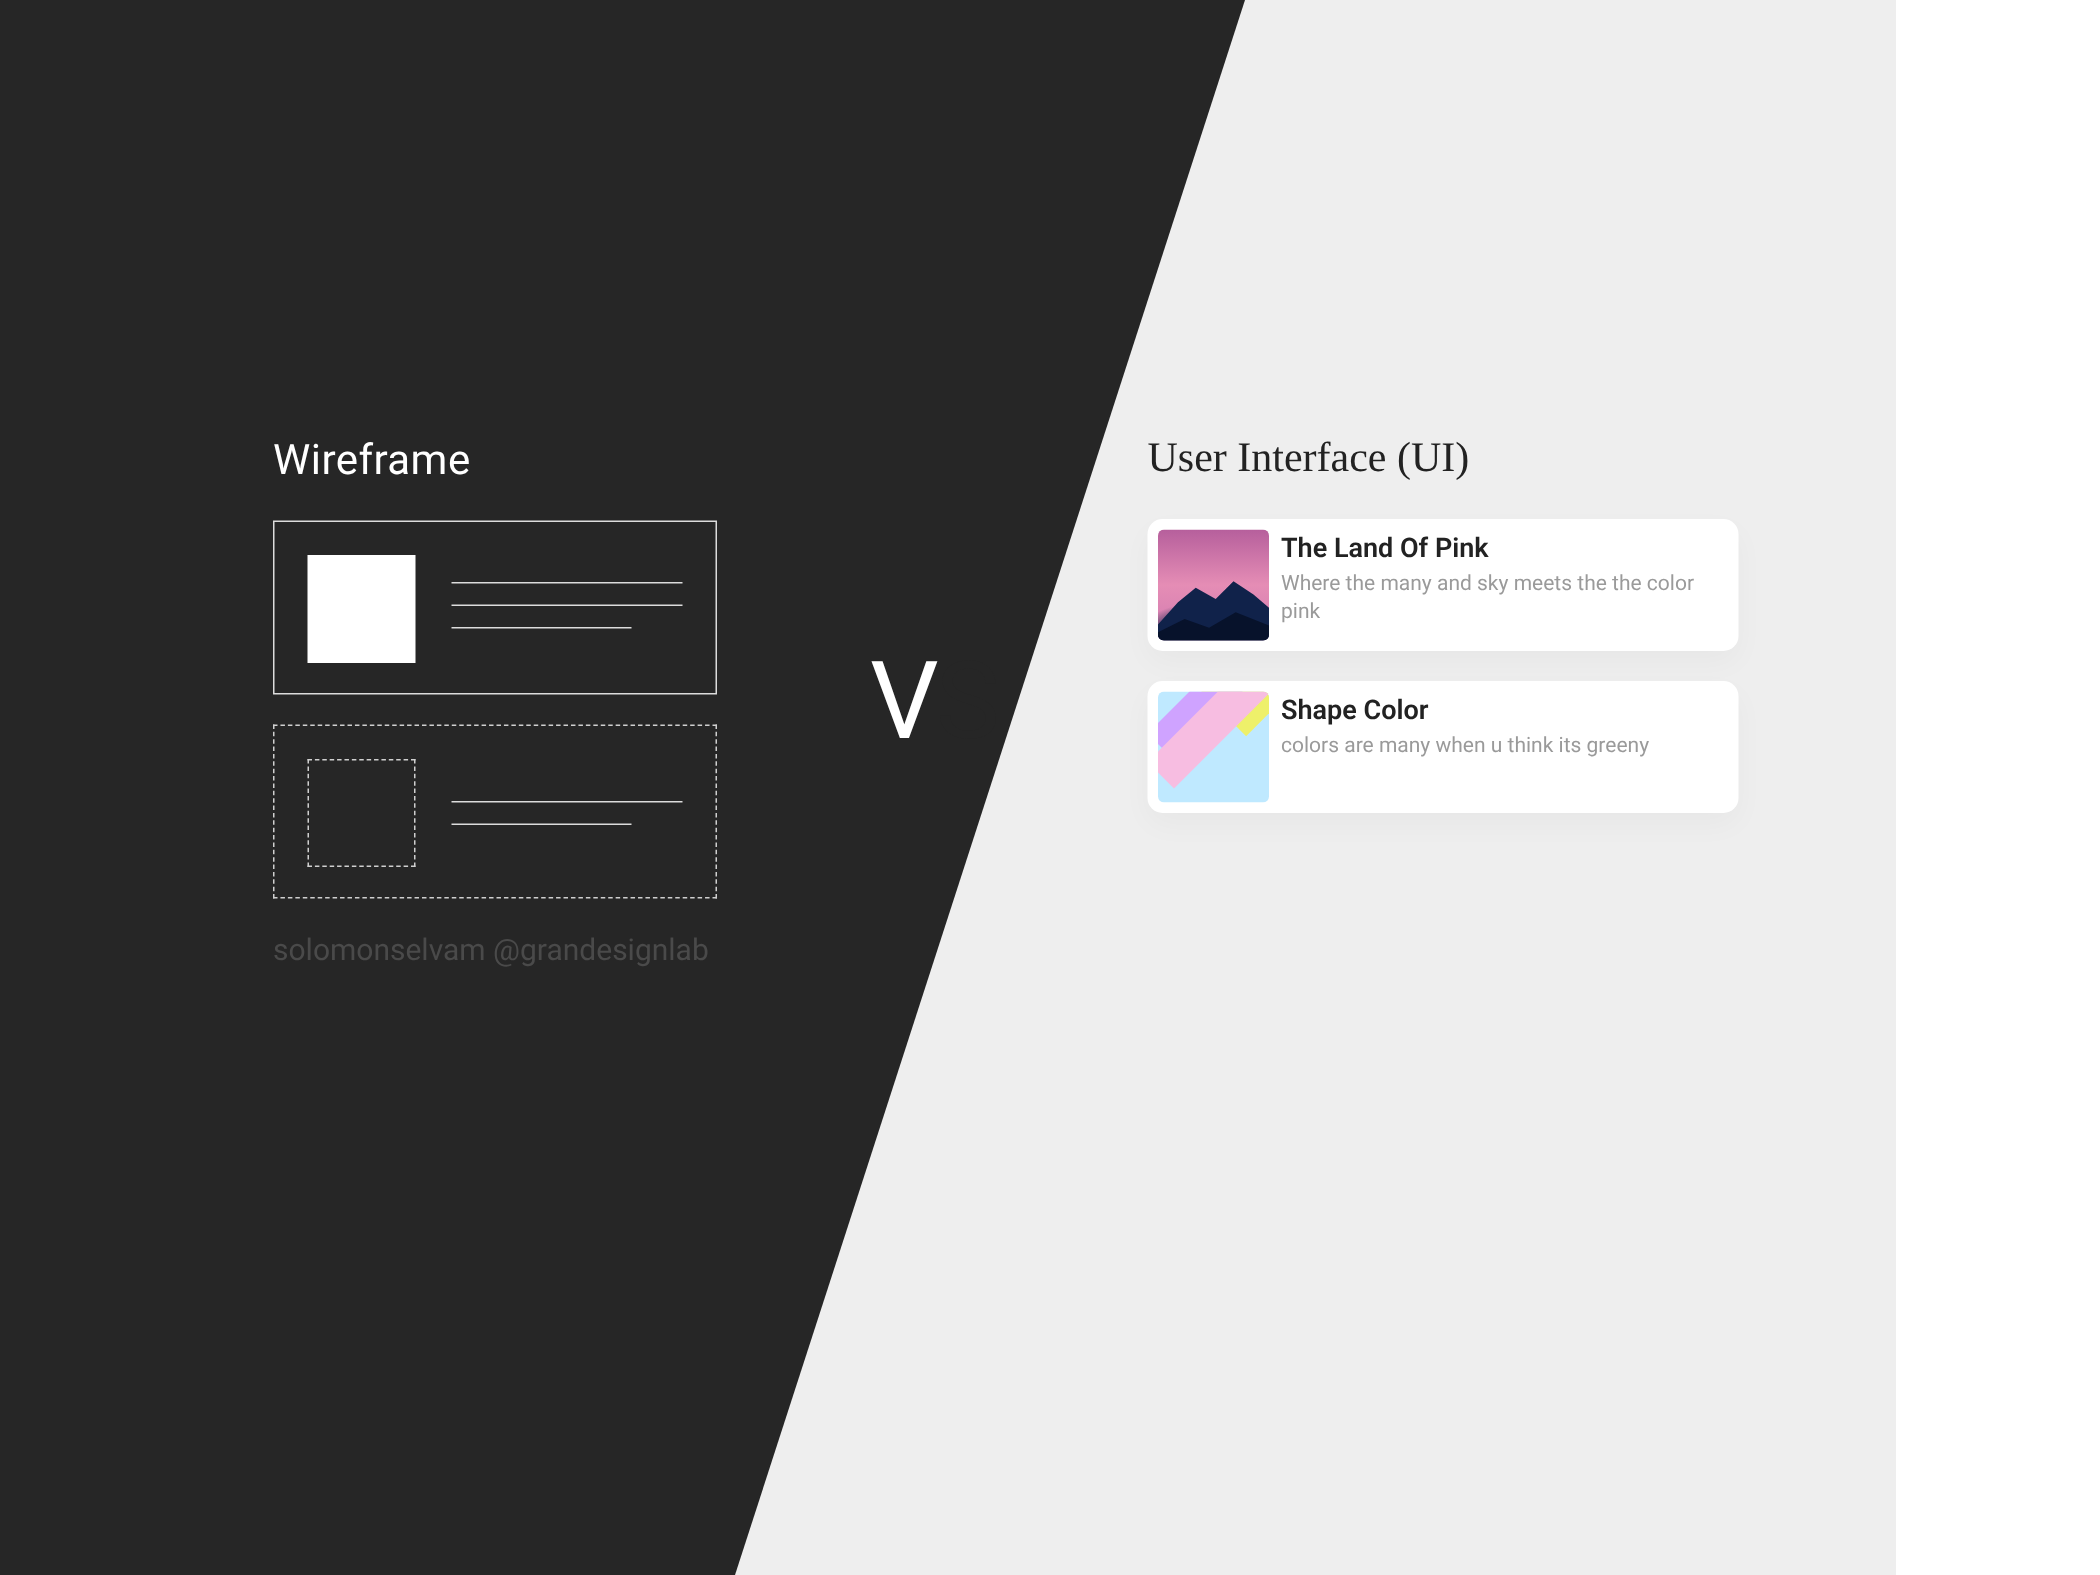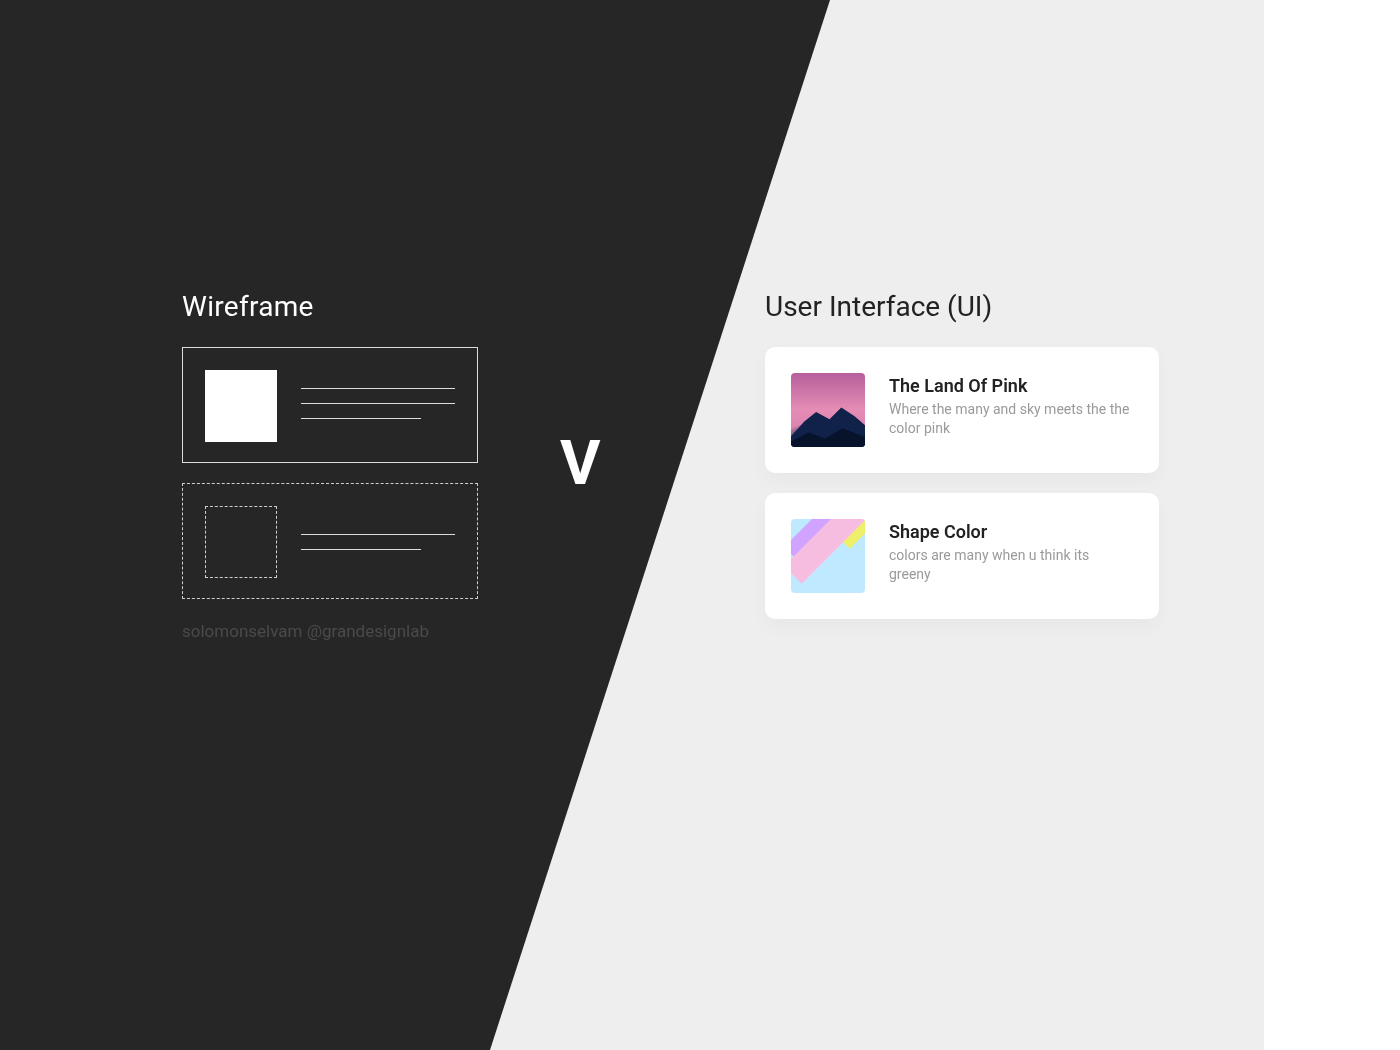--- a/index.html
+++ b/index.html
@@ -9,27 +9,27 @@
   .dark-poly { position: absolute; top: 0; left: 0; width: 1400px; height: 1050px; }
   .left-col { position: absolute; left: 182px; top: 290px; width: 420px; color: #ffffff; }
   .left-title { font-size: 28px; font-weight: 400; margin-bottom: 24px; letter-spacing: .3px; }
   .wf-card-solid { border: 1px solid #dcdcdc; width: 296px; height: 116px; margin-bottom: 20px; position: relative; }
   .wf-thumb-solid { position: absolute; top: 22px; left: 22px; width: 72px; height: 72px; background: #ffffff; }
   .wf-lines { position: absolute; top: 40px; left: 118px; right: 22px; }
   .wf-line { height: 1px; background: #dcdcdc; margin-bottom: 14px; }
   .wf-line.short { width: 78%; }
   .wf-card-dashed { border: 1px dashed #cfcfcf; width: 296px; height: 116px; position: relative; }
   .wf-thumb-dashed { position: absolute; top: 22px; left: 22px; width: 72px; height: 72px; border: 1px dashed #cfcfcf; }
-  .credit { margin-top: 22px; color: #4a4a4a; font-size: 17px; }
-  .vs { position: absolute; top: 432px; left: 560px; font-size: 62px; font-weight: 700; letter-spacing: -2px; line-height: 1; }
+  .credit { margin-top: 22px; color: #4a4a4a; font-size: 20px; }
+  .vs { position: absolute; top: 432px; left: 580px; font-size: 72px; font-weight: 400; letter-spacing: -2px; line-height: 1; }
   .vs .v { color: #ffffff; }
   .vs .s { color: #262626; }
   .right-col { position: absolute; left: 765px; top: 290px; width: 420px; }
-  .right-title { font-size: 28px; font-weight: 400; color: #222; margin-bottom: 24px; }
-  .ui-card { background: #ffffff; border-radius: 10px; width: 394px; padding: 26px; display: flex; gap: 24px; margin-bottom: 20px; box-shadow: 0 8px 20px rgba(0,0,0,0.03); }
+  .right-title { font-size: 28px; font-weight: 400; color: #222; margin-bottom: 24px; font-family: Liberation Serif, serif; }
+  .ui-card { background: #ffffff; border-radius: 10px; width: 394px; padding: 7px; display: flex; gap: 8px; margin-bottom: 20px; box-shadow: 0 8px 20px rgba(0,0,0,0.03); }
   .ui-thumb { width: 74px; height: 74px; border-radius: 4px; overflow: hidden; flex: none; }
   .ui-body { flex: 1; padding-top: 2px; }
   .ui-card-title { font-size: 18px; font-weight: 600; color: #222; margin-bottom: 4px; }
   .ui-card-desc { font-size: 14px; color: #9a9a9a; line-height: 1.35; }
   .thumb-pink { width: 100%; height: 100%; background:
       linear-gradient(0deg, rgba(0,0,0,0) 55%, rgba(0,0,0,0) 100%),
       radial-gradient(120% 60% at 50% 100%, #0b1230 0%, #122244 35%, rgba(18,34,68,0) 60%),
       linear-gradient(#b65f9c 0%, #e58db5 50%, #d07ab0 100%);
       position: relative;
   }

